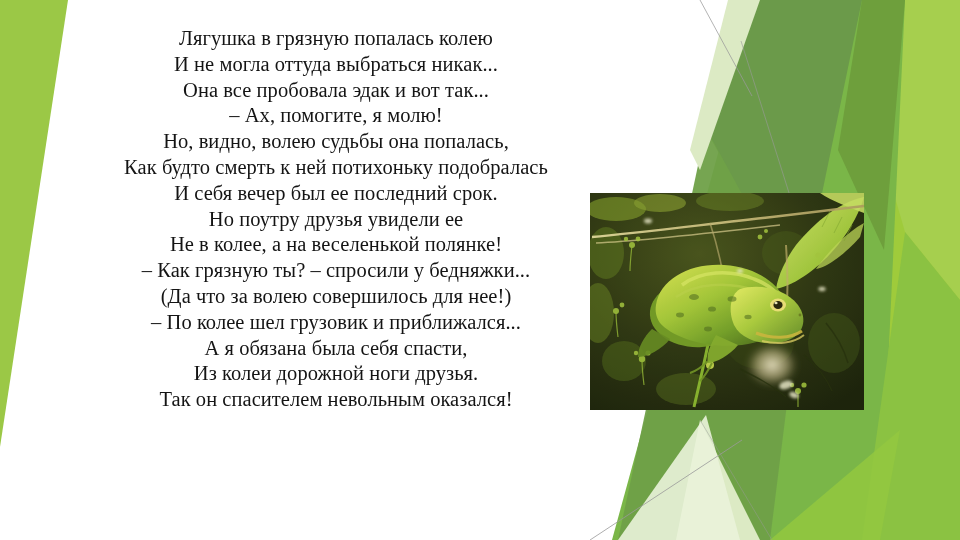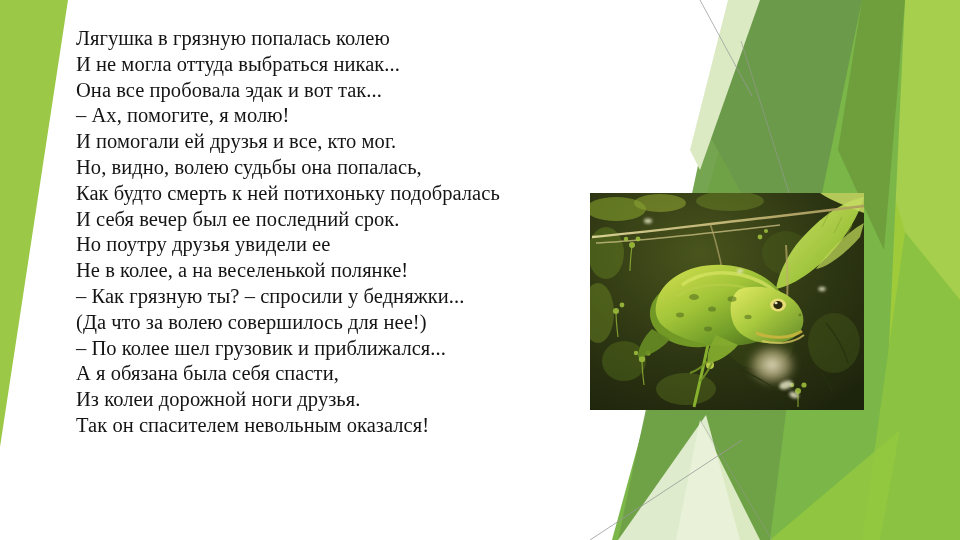--- a/index.html
+++ b/index.html
@@ -25,20 +25,21 @@
     height: 540px;
     pointer-events: none;
   }
 
   
   #poem {
     position: absolute;
     left: 76px;
     top: 26px;
     width: 520px;
+    text-align: center;
   }
   .poem-line {
     font-family: "Liberation Serif", "DejaVu Serif", serif;
     font-size: 20.5px;
     line-height: 25.8px;
     color: #141414;
     white-space: pre;
     letter-spacing: 0.05px;
   }
 
@@ -94,21 +95,20 @@
     <line x1="700" y1="420" x2="772" y2="540" stroke="#9a9a9a" stroke-width="1" opacity="0.45"></line>
 
     <polygon points="0,0 68,0 0,447" fill="#9BC846"></polygon>
   </svg>
 
   <div id="poem">
     <div class="poem-line">Лягушка в грязную попалась колею</div>
     <div class="poem-line">И не могла оттуда выбраться никак...</div>
     <div class="poem-line">Она все пробовала эдак и вот так...</div>
     <div class="poem-line">– Ах, помогите, я молю!</div>
-    <div class="poem-line">И помогали ей друзья и все, кто мог.</div>
     <div class="poem-line">Но, видно, волею судьбы она попалась,</div>
     <div class="poem-line">Как будто смерть к ней потихоньку подобралась</div>
     <div class="poem-line">И себя вечер был ее последний срок.</div>
     <div class="poem-line">Но поутру друзья увидели ее</div>
     <div class="poem-line">Не в колее, а на веселенькой полянке!</div>
     <div class="poem-line">– Как грязную ты? – спросили у бедняжки...</div>
     <div class="poem-line">(Да что за волею совершилось для нее!)</div>
     <div class="poem-line">– По колее шел грузовик и приближался...</div>
     <div class="poem-line">А я обязана была себя спасти,</div>
     <div class="poem-line">Из колеи дорожной ноги друзья.</div>

